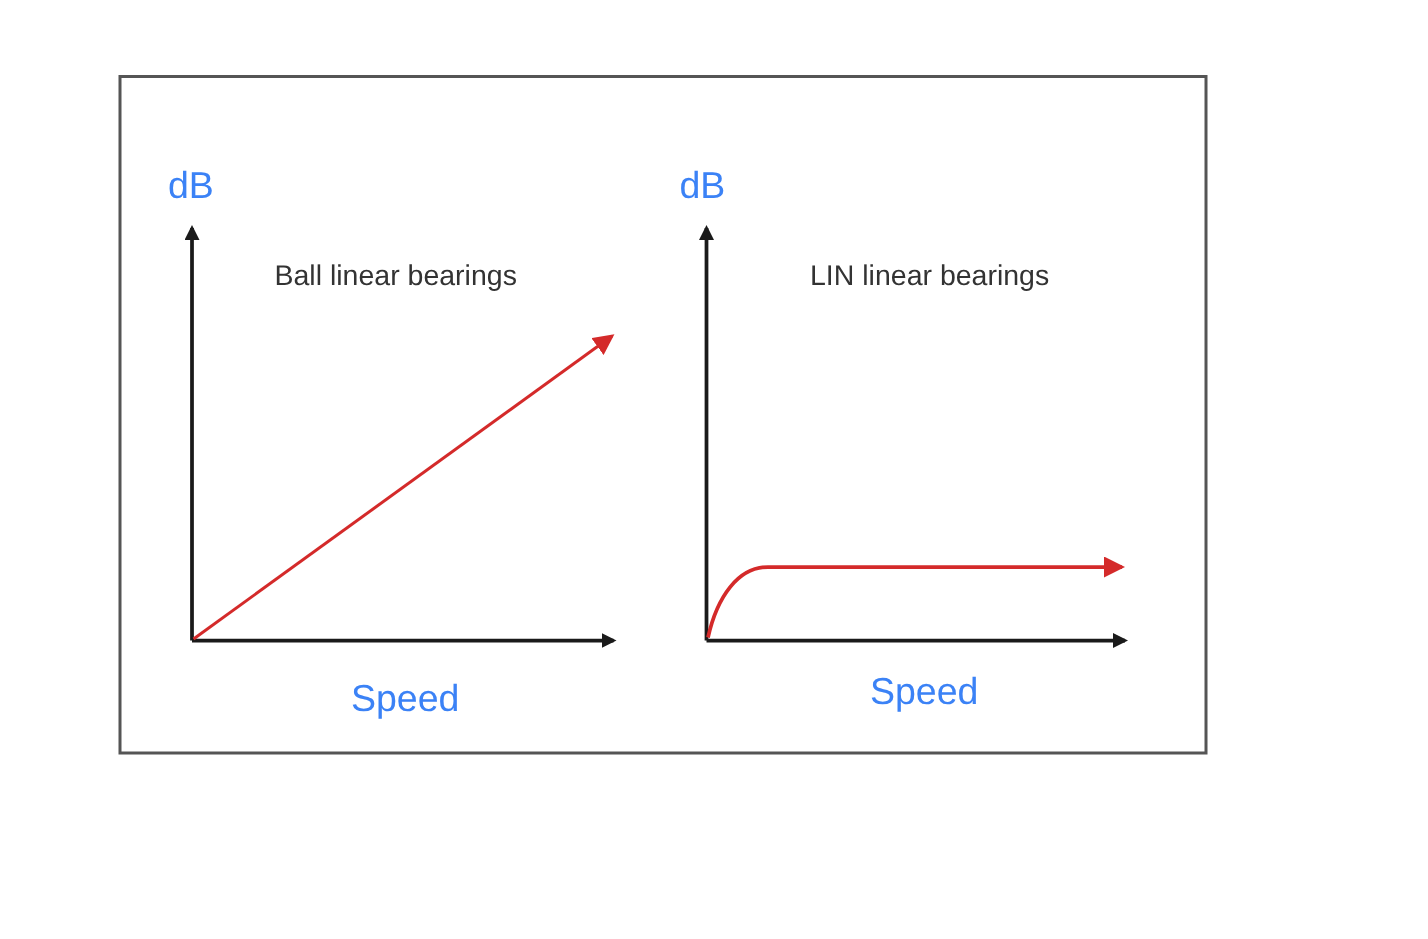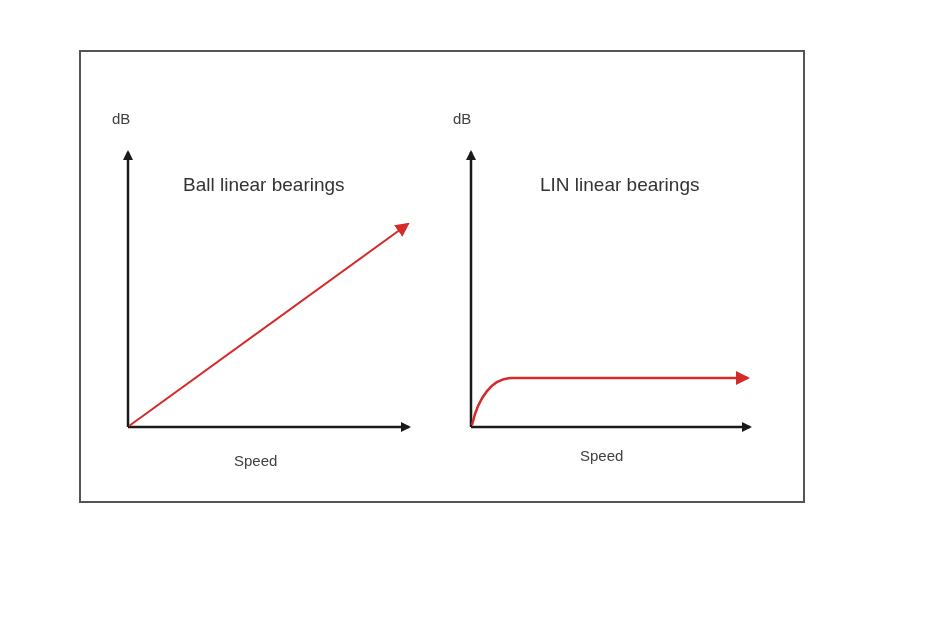--- a/index.html
+++ b/index.html
@@ -1,21 +1,21 @@
 <!DOCTYPE html>
 <html><head>
 <meta charset="utf-8">
 <style>
   html, body { margin: 0; padding: 0; background: #ffffff; }
   body { width: 952px; height: 626px; position: relative; overflow: hidden;
          font-family: "Liberation Sans", sans-serif; }
   .frame { position: absolute; left: 79px; top: 50px; width: 722px; height: 449px;
            border: 2px solid #555555; background: #ffffff; }
   svg.diagram { position: absolute; left: 0; top: 0; }
-  .lbl { position: absolute; font-size: 15px; color: #404040; white-space: nowrap; }
+  .lbl { position: absolute; font-size: 25px; color: #3b82f6; white-space: nowrap; }
   .title { font-size: 19px; color: #333333; }
 </style>
 </head>
 <body>
 
 <div class="frame"></div>
 
 <svg class="diagram" width="952" height="626" viewBox="0 0 952 626">
   <defs>
     <marker id="arrBlack" markerWidth="10" markerHeight="10" refX="8" refY="5" orient="auto" markerUnits="userSpaceOnUse">

